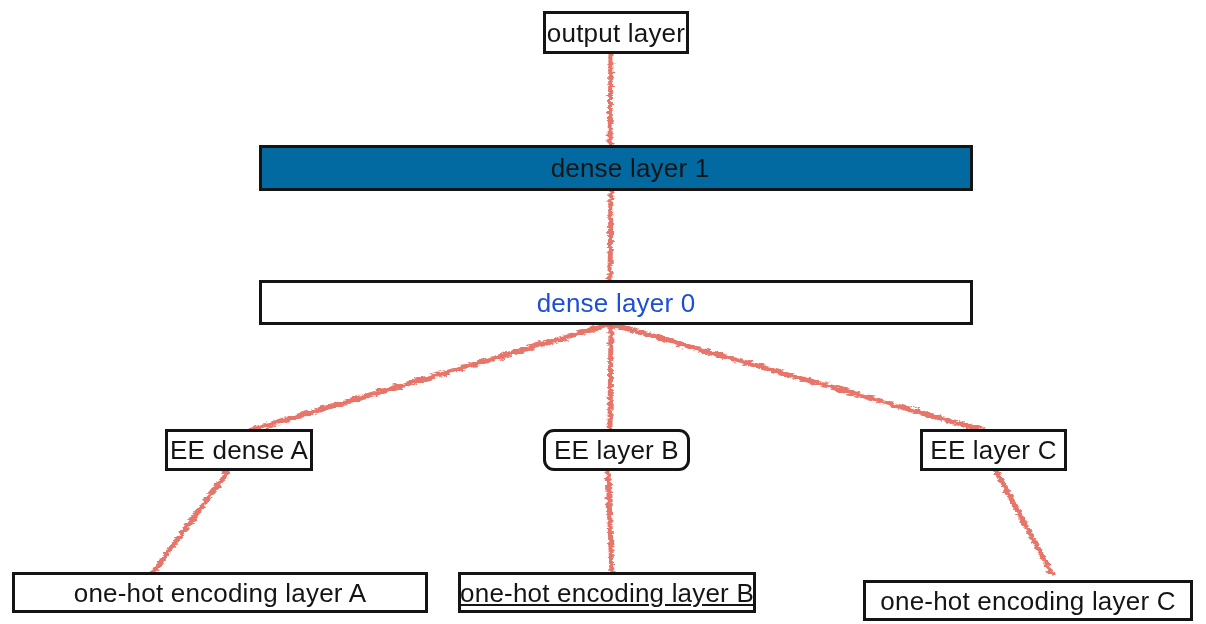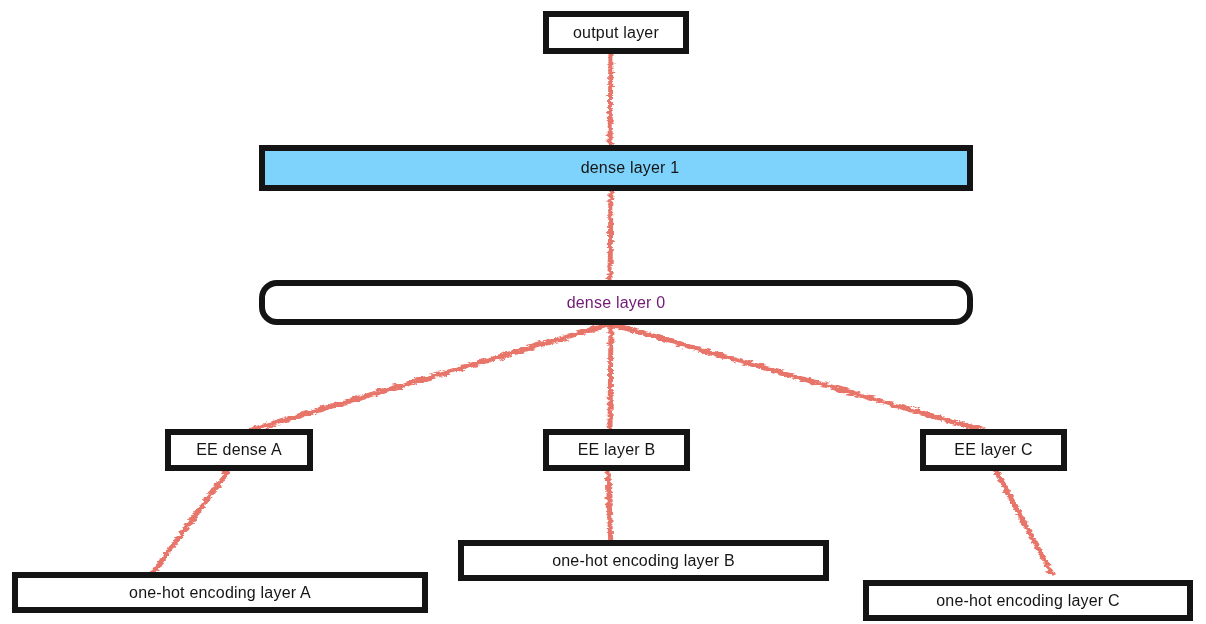--- a/index.html
+++ b/index.html
@@ -26,38 +26,38 @@
   .edges-svg line {
     stroke: var(--edge-color, #e7695d);
     stroke-width: 5px;
     stroke-linecap: round;
     opacity: 0.92;
   }
   .node {
     position: absolute;
     box-sizing: border-box;
     background: #ffffff;
-    border: 6px solid #14b8a6;
+    border: 3px solid #14b8a6;
     color: #151515;
-    font-size: 16px;
+    font-size: 26px;
     line-height: 1;
     display: flex;
     align-items: center;
     justify-content: center;
     white-space: nowrap;
     letter-spacing: 0.2px;
   }
   .n-output { left: 543px; top: 11px;  width: 146px; height: 43px; }
   .n-dense1 { left: 259px; top: 145px; width: 714px; height: 46px; }
   .n-dense0 { left: 259px; top: 280px; width: 714px; height: 45px; }
   .n-eea    { left: 165px; top: 429px; width: 148px; height: 42px; }
   .n-eeb    { left: 543px; top: 429px; width: 147px; height: 42px; }
   .n-eec    { left: 920px; top: 429px; width: 147px; height: 42px; }
   .n-oha    { left: 12px;  top: 572px; width: 416px; height: 41px; }
-  .n-ohb    { left: 458px; top: 540px; width: 371px; height: 41px; }
+  .n-ohb    { left: 458px; top: 572px; width: 298px; height: 41px; text-decoration: underline; }
   .n-ohc    { left: 863px; top: 572px; width: 330px; height: 41px; margin-top: 8px; }
 </style>
 </head>
 <body>
 
 <div class="canvas">
 
   <svg class="edges-svg" viewBox="0 0 1206 624" xmlns="http://www.w3.org/2000/svg">
     <defs>
       <filter id="crayon" x="-15%" y="-15%" width="130%" height="130%">
@@ -71,22 +71,22 @@
       <line x1="611" y1="324" x2="251" y2="430"></line>
       <line x1="611" y1="324" x2="610" y2="430"></line>
       <line x1="611" y1="324" x2="982" y2="430"></line>
       <line x1="228" y1="471" x2="152" y2="574"></line>
       <line x1="608" y1="471" x2="612" y2="574"></line>
       <line x1="996" y1="471" x2="1052" y2="574"></line>
     </g>
   </svg>
 
   <div class="node n-output" style="border-color: rgb(20, 20, 20); background: rgb(255, 255, 255); color: rgb(21, 21, 21);">output layer</div>
-  <div class="node n-dense1" style="border-color: rgb(20, 20, 20); background: #7dd3fc; color: rgb(21, 21, 21); padding-left: 28px;">dense layer 1</div>
-  <div class="node n-dense0" style="border-color: rgb(20, 20, 20); background: rgb(255, 255, 255); color: #701a75; border-radius: 18px;">dense layer 0</div>
+  <div class="node n-dense1" style="border-color: rgb(20, 20, 20); background: #0369a1; color: rgb(21, 21, 21); padding-left: 28px;">dense layer 1</div>
+  <div class="node n-dense0" style="border-color: rgb(20, 20, 20); background: rgb(255, 255, 255); color: #1d4ed8;">dense layer 0</div>
   <div class="node n-eea" style="border-color: rgb(20, 20, 20); background: rgb(255, 255, 255); color: rgb(21, 21, 21);">EE dense A</div>
-  <div class="node n-eeb" style="border-color: rgb(20, 20, 20); background: rgb(255, 255, 255); color: rgb(21, 21, 21);">EE layer B</div>
+  <div class="node n-eeb" style="border-color: rgb(20, 20, 20); background: rgb(255, 255, 255); color: rgb(21, 21, 21); border-radius: 11px;">EE layer B</div>
   <div class="node n-eec" style="border-color: rgb(20, 20, 20); background: rgb(255, 255, 255); color: rgb(21, 21, 21);">EE layer C</div>
   <div class="node n-oha" style="border-color: rgb(20, 20, 20); background: rgb(255, 255, 255); color: rgb(21, 21, 21);">one-hot encoding layer A</div>
   <div class="node n-ohb" style="border-color: rgb(20, 20, 20); background: rgb(255, 255, 255); color: rgb(21, 21, 21);">one-hot encoding layer B</div>
   <div class="node n-ohc" style="border-color: rgb(20, 20, 20); background: rgb(255, 255, 255); color: rgb(21, 21, 21);">one-hot encoding layer C</div>
 
 </div>
 
 </body></html>

